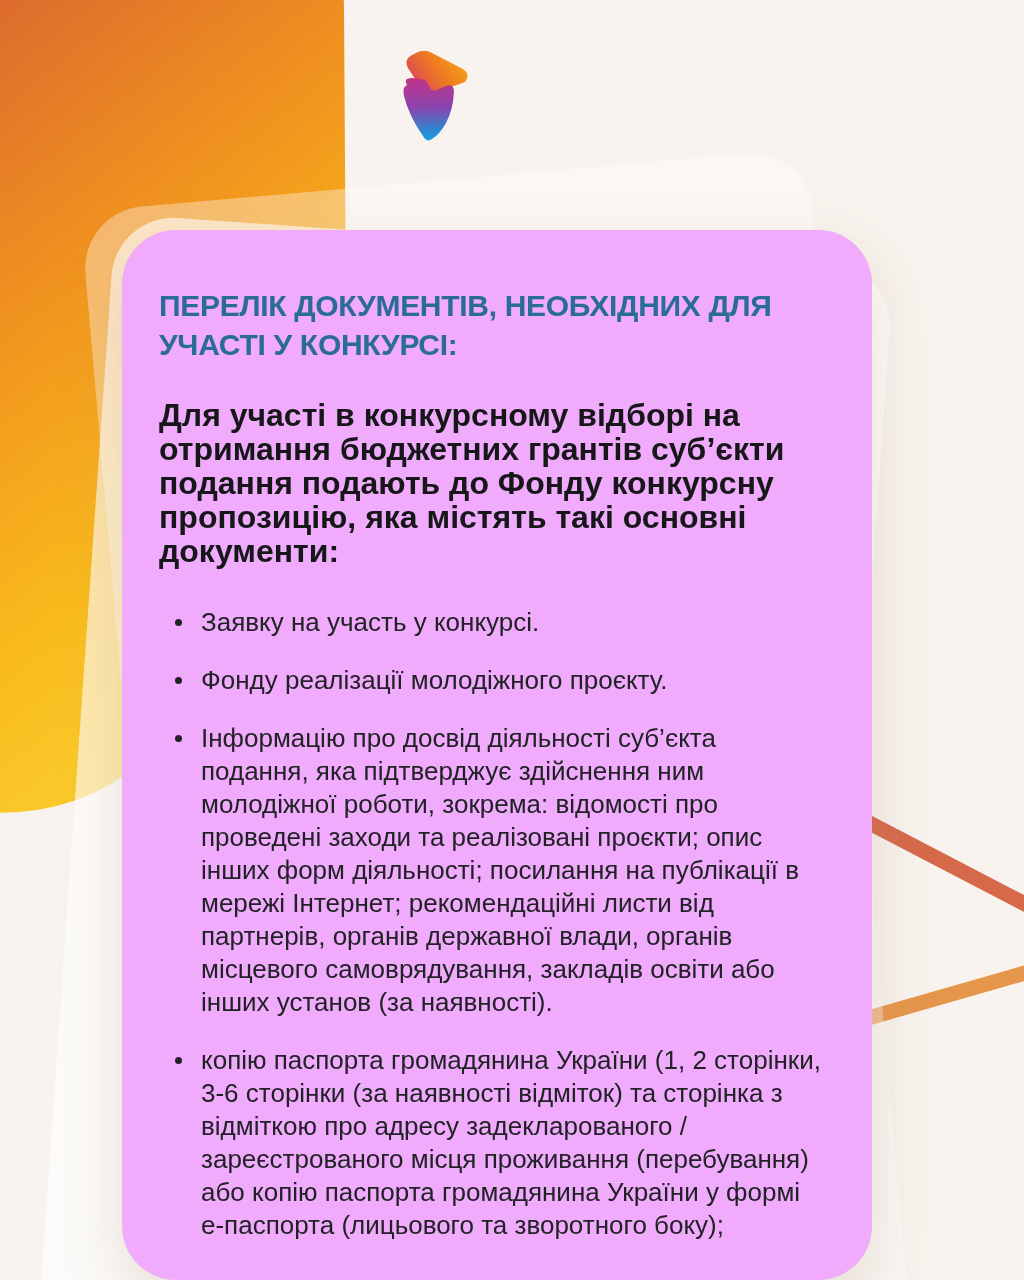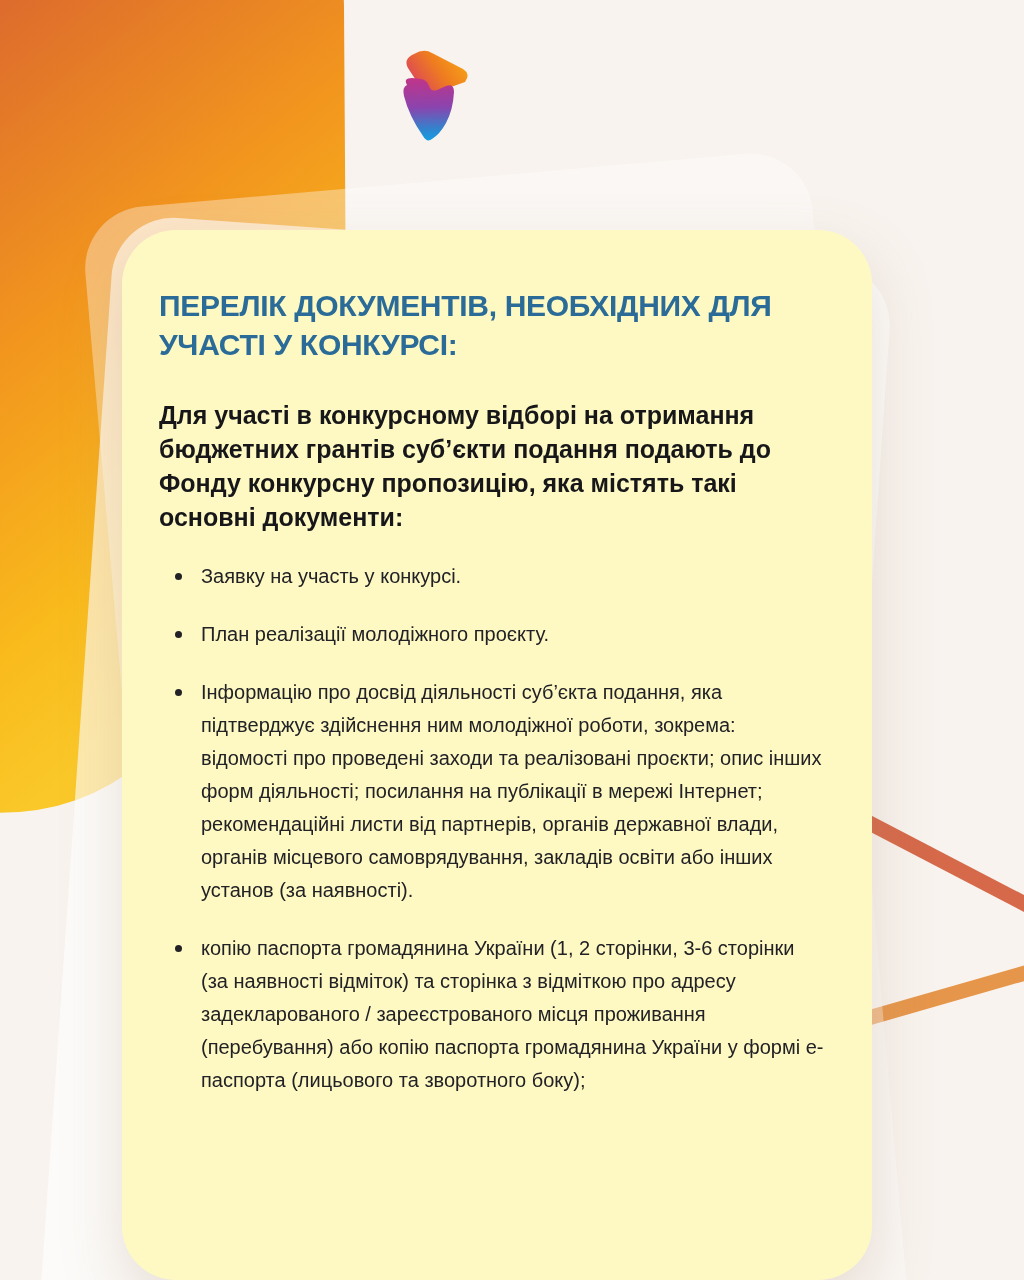--- a/index.html
+++ b/index.html
@@ -15,38 +15,38 @@
   .logo{position:absolute;left:399px;top:48px;z-index:3;display:flex;align-items:flex-start;}
   .logo-icon{width:74px;height:98px;display:block;}
   .logo-text{margin-left:8px;margin-top:36px;color:#221f1f;}
   .logo-l1{font-size:11.5px;font-weight:700;letter-spacing:1.6px;line-height:14px;}
   .logo-l2{font-size:21px;font-weight:800;letter-spacing:0.4px;line-height:23px;}
   .logo-l3{font-size:11.5px;font-weight:700;letter-spacing:3px;line-height:14px;}
   
   .card{
     position:absolute;left:122px;top:230px;z-index:2;
     width:750px;height:1050px;box-sizing:border-box;
-    background:#fef9c3;border-radius:54px;
+    background:#f0abfc;border-radius:54px;
     box-shadow:0 26px 60px rgba(175,140,110,0.25);
     padding:56px 46px 0 37px;
   }
   .card h1{
     margin:0 0 34px 0;
     font-size:30px;line-height:39px;font-weight:800;letter-spacing:-0.3px;
     color:#2b6b98;
   }
   .intro{
-    margin:0 0 26px 0;max-width:668px;
-    font-size:25px;line-height:34px;font-weight:700;color:#17171a;
+    margin:0 0 38px 0;max-width:668px;
+    font-size:32px;line-height:34px;font-weight:700;color:#17171a;
   }
   .doc-list{list-style:none;margin:0;padding:0 0 0 16px;}
   .doc-list li{
     position:relative;max-width:625px;
     padding-left:26px;margin-bottom:25px;
-    font-size:20px;line-height:33px;font-weight:400;color:#222226;
+    font-size:26px;line-height:33px;font-weight:400;color:#222226;
   }
   .doc-list li::before{
     content:"";position:absolute;left:0;top:13px;
     width:7px;height:7px;border-radius:50%;background:#222226;
   }
 </style>
 </head>
 <body>
 
 <svg class="decor" viewBox="0 0 1024 1280" xmlns="http://www.w3.org/2000/svg" aria-hidden="true">
@@ -88,17 +88,17 @@
     <path d="M8 37 Q4 30 13 30 L22 31 Q28 32 30 38 Q32 44 38 42 L47 38
              Q55 35 55 44 Q54 62 47 75 Q41 86 33 91 Q28 95 24 88 Q10 68 5 48 Q3 39 8 37 Z" fill="url(#petalBottom)"></path>
   </svg>
 </div>
 
 <div class="card">
   <h1>ПЕРЕЛІК ДОКУМЕНТІВ, НЕОБХІДНИХ ДЛЯ УЧАСТІ У КОНКУРСІ:</h1>
   <p class="intro">Для участі в конкурсному відборі на отримання бюджетних грантів суб’єкти подання подають до Фонду конкурсну пропозицію, яка містять такі основні документи:</p>
   <ul class="doc-list">
       <li>Заявку на участь у конкурсі.</li>
-      <li>План реалізації молодіжного проєкту.</li>
+      <li>Фонду реалізації молодіжного проєкту.</li>
       <li>Інформацію про досвід діяльності суб’єкта подання, яка підтверджує здійснення ним молодіжної роботи, зокрема: відомості про проведені заходи та реалізовані проєкти; опис інших форм діяльності; посилання на публікації в мережі Інтернет; рекомендаційні листи від партнерів, органів державної влади, органів місцевого самоврядування, закладів освіти або інших установ (за наявності).</li>
       <li>копію паспорта громадянина України (1, 2 сторінки, 3-6 сторінки (за наявності відміток) та сторінка з відміткою про адресу задекларованого / зареєстрованого місця проживання (перебування) або копію паспорта громадянина України у формі е-паспорта (лицьового та зворотного боку);</li>
     </ul>
 </div>
 
 </body></html>

